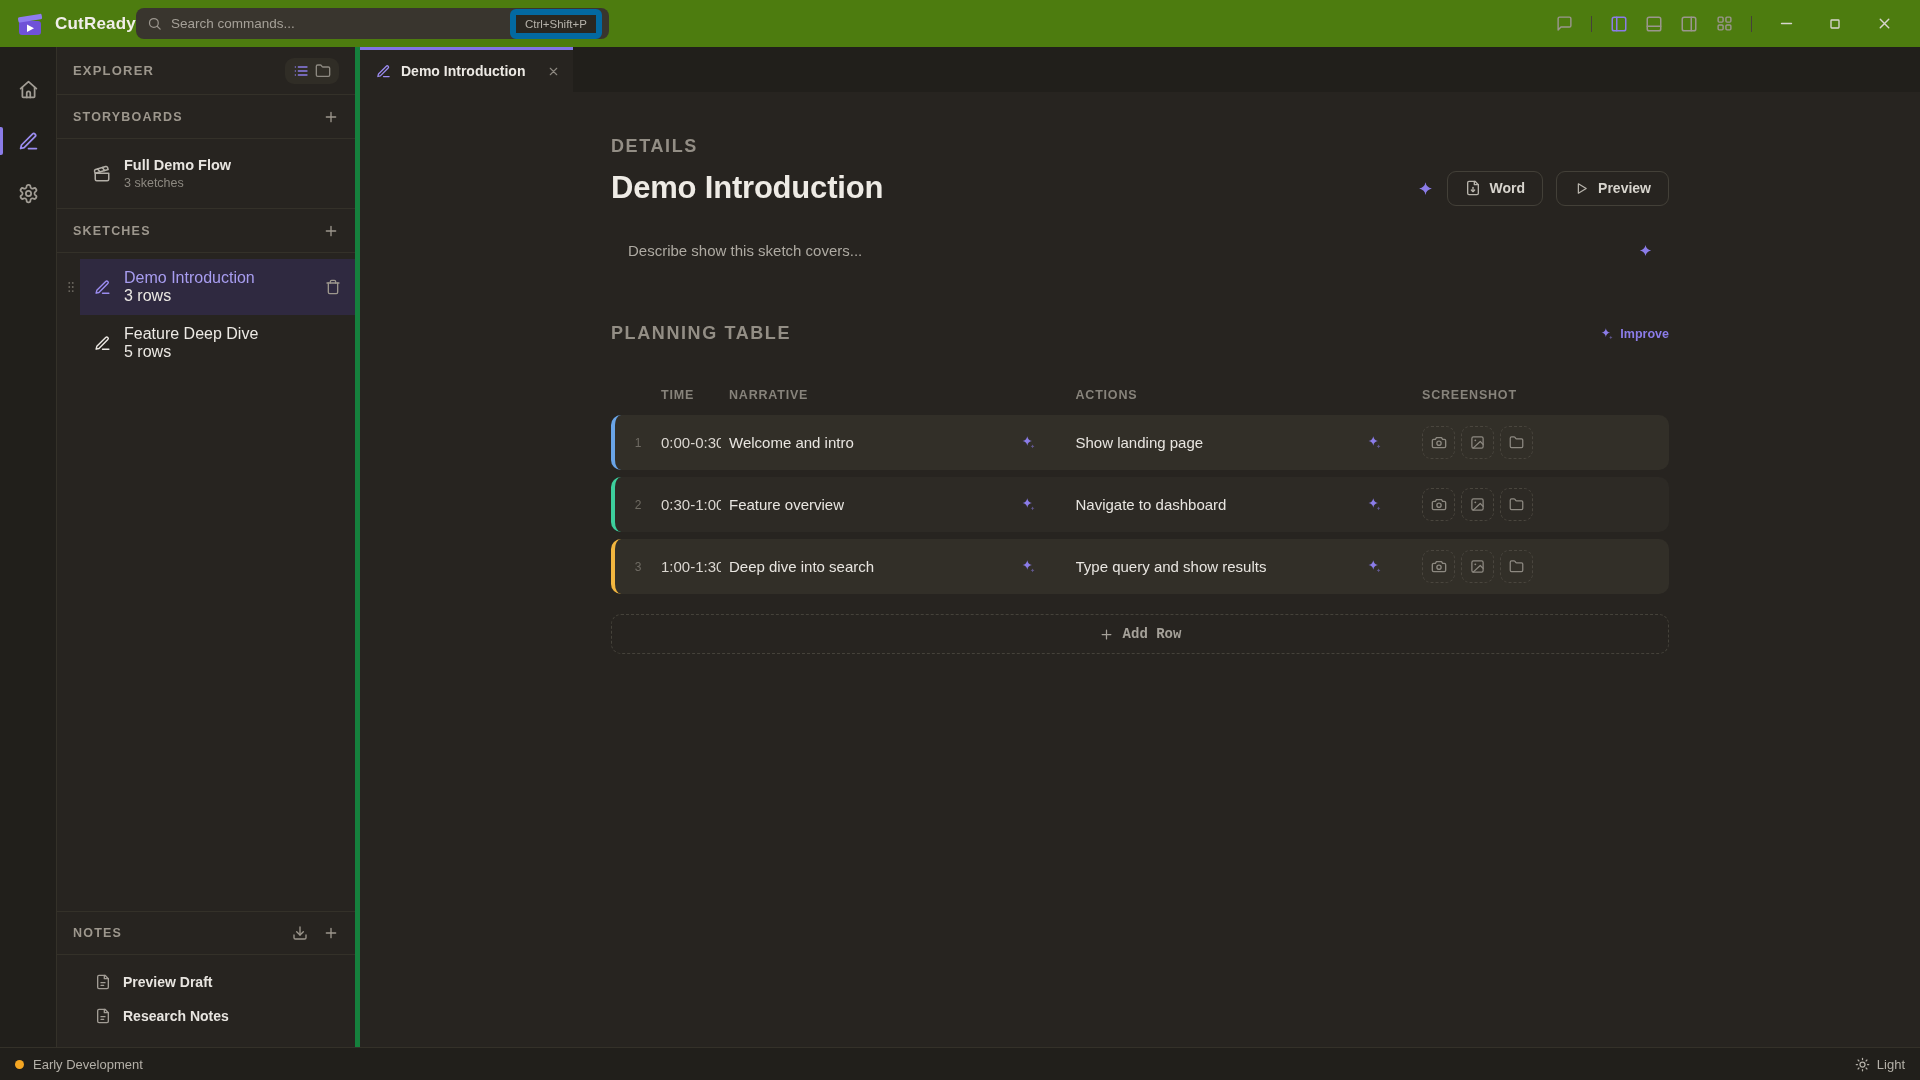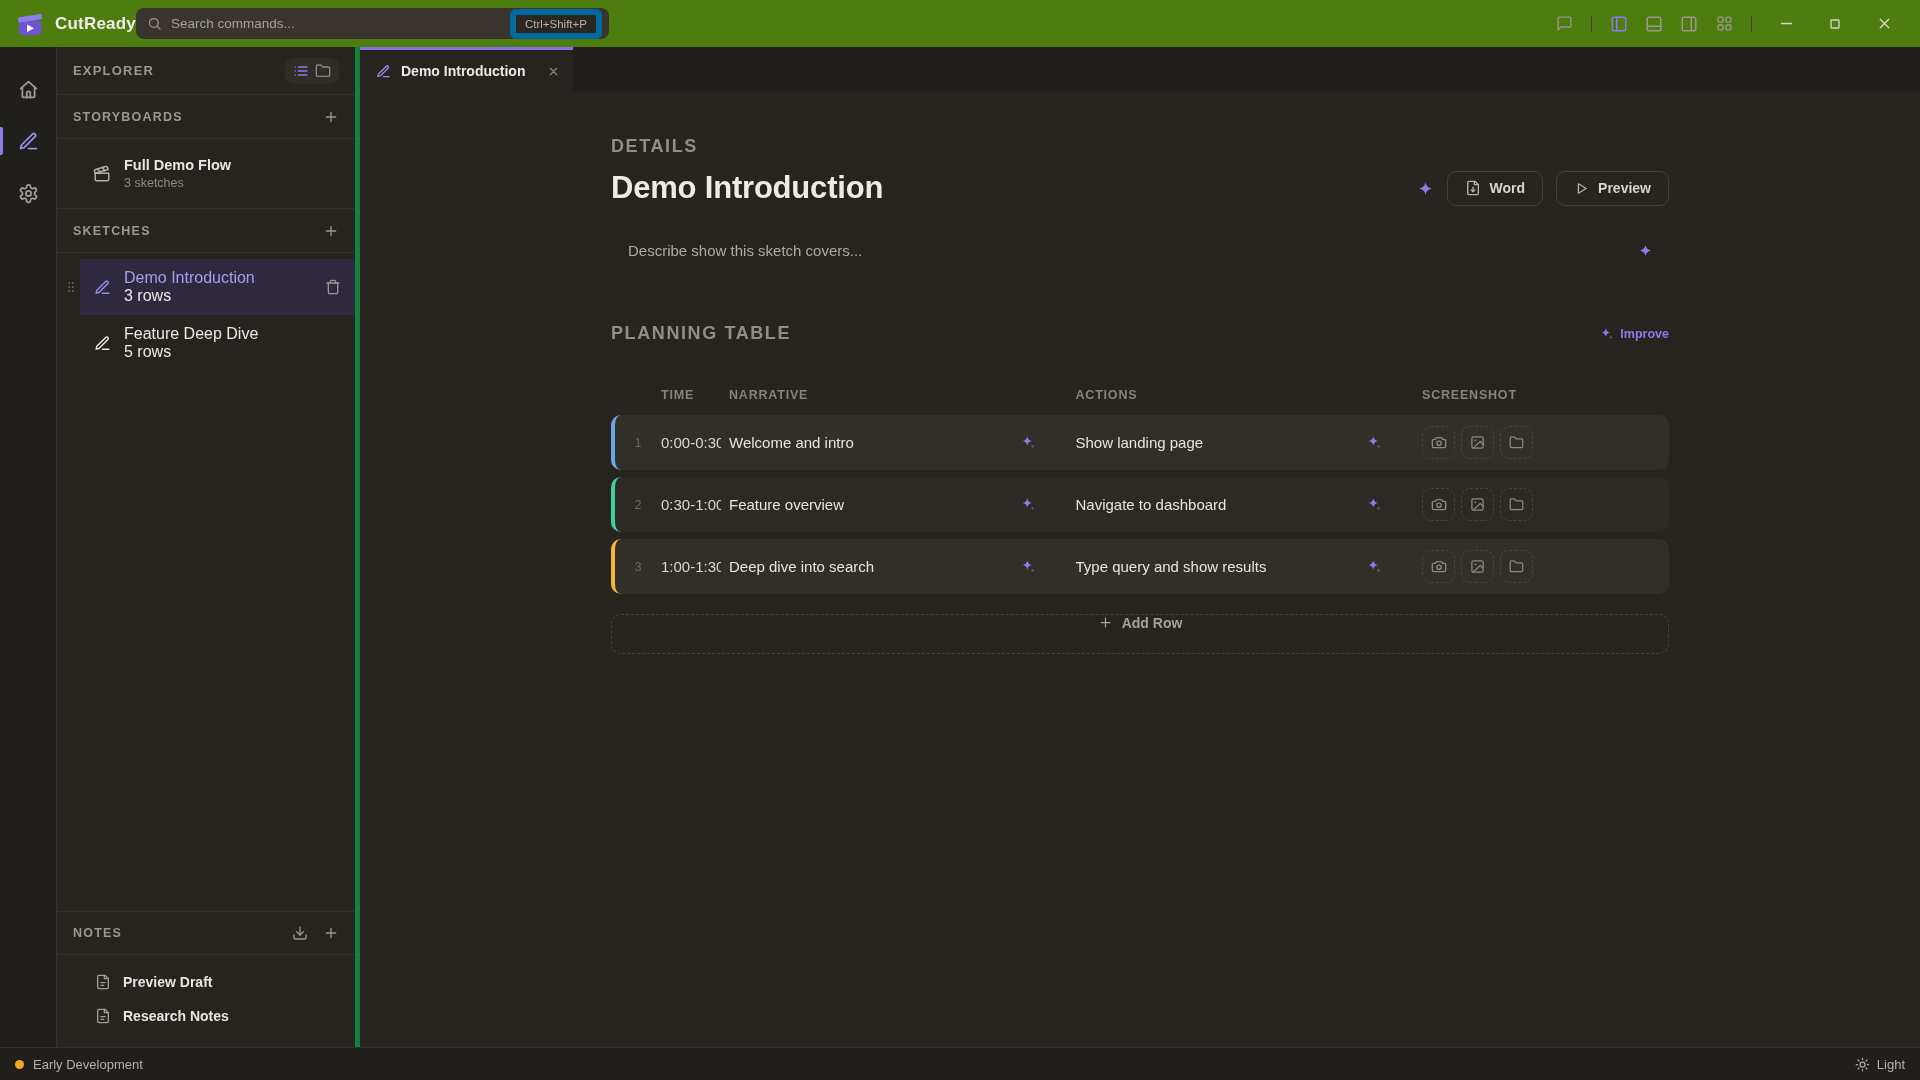--- a/index.html
+++ b/index.html
@@ -105,21 +105,21 @@
   .c-num { width:46px; display:flex; align-items:center; justify-content:center; font-size:12px; color:#6f6b63; }
   .c-time { width:60px; margin-right:8px; overflow:hidden; white-space:nowrap; color:#dad6d0; cursor:text; }
   .c-cell { flex:1; display:flex; align-items:center; justify-content:space-between; padding-right:40px; min-width:0; }
   .c-cell .cell-text { color:#e8e5e0; white-space:nowrap; overflow:hidden; cursor:text; }
   .cell-sparkle { color:#8b7ce8; display:flex; cursor:pointer; flex:0 0 auto; }
   .c-shots { width:247px; display:flex; align-items:center; gap:6px; }
   .shot-btn { width:33px; height:33px; border:1px dashed #4a463e; border-radius:9px; background:transparent;
     display:flex; align-items:center; justify-content:center; color:#8d8981; cursor:pointer; }
 
   .add-row { margin-top:20px; width:100%; height:40px; border:1px dashed #45423a; border-radius:10px; background:transparent;
-    display:flex; justify-content:center; gap:9px; color:#a5a199; font-size:14px; font-weight:bold; cursor:pointer; font-family:Liberation Sans, sans-serif; }
+    display:flex; align-items:center; justify-content:center; gap:9px; color:#a5a199; font-size:14px; font-weight:bold; cursor:pointer; font-family:Liberation Mono, monospace; }
 
   
   .statusbar { height:33px; flex:0 0 33px; background:#211f1b; border-top:1px solid #343129;
     display:flex; align-items:center; padding:0 15px; font-size:13px; color:#b4b0a8; }
   .status-left { display:flex; align-items:center; gap:9px; }
   .dot { width:9px; height:9px; border-radius:50%; background:#f5a623; }
   .theme-toggle { margin-left:auto; display:flex; align-items:center; gap:7px; cursor:pointer; color:#b4b0a8; }
 </style>
 </head>
 <body>

